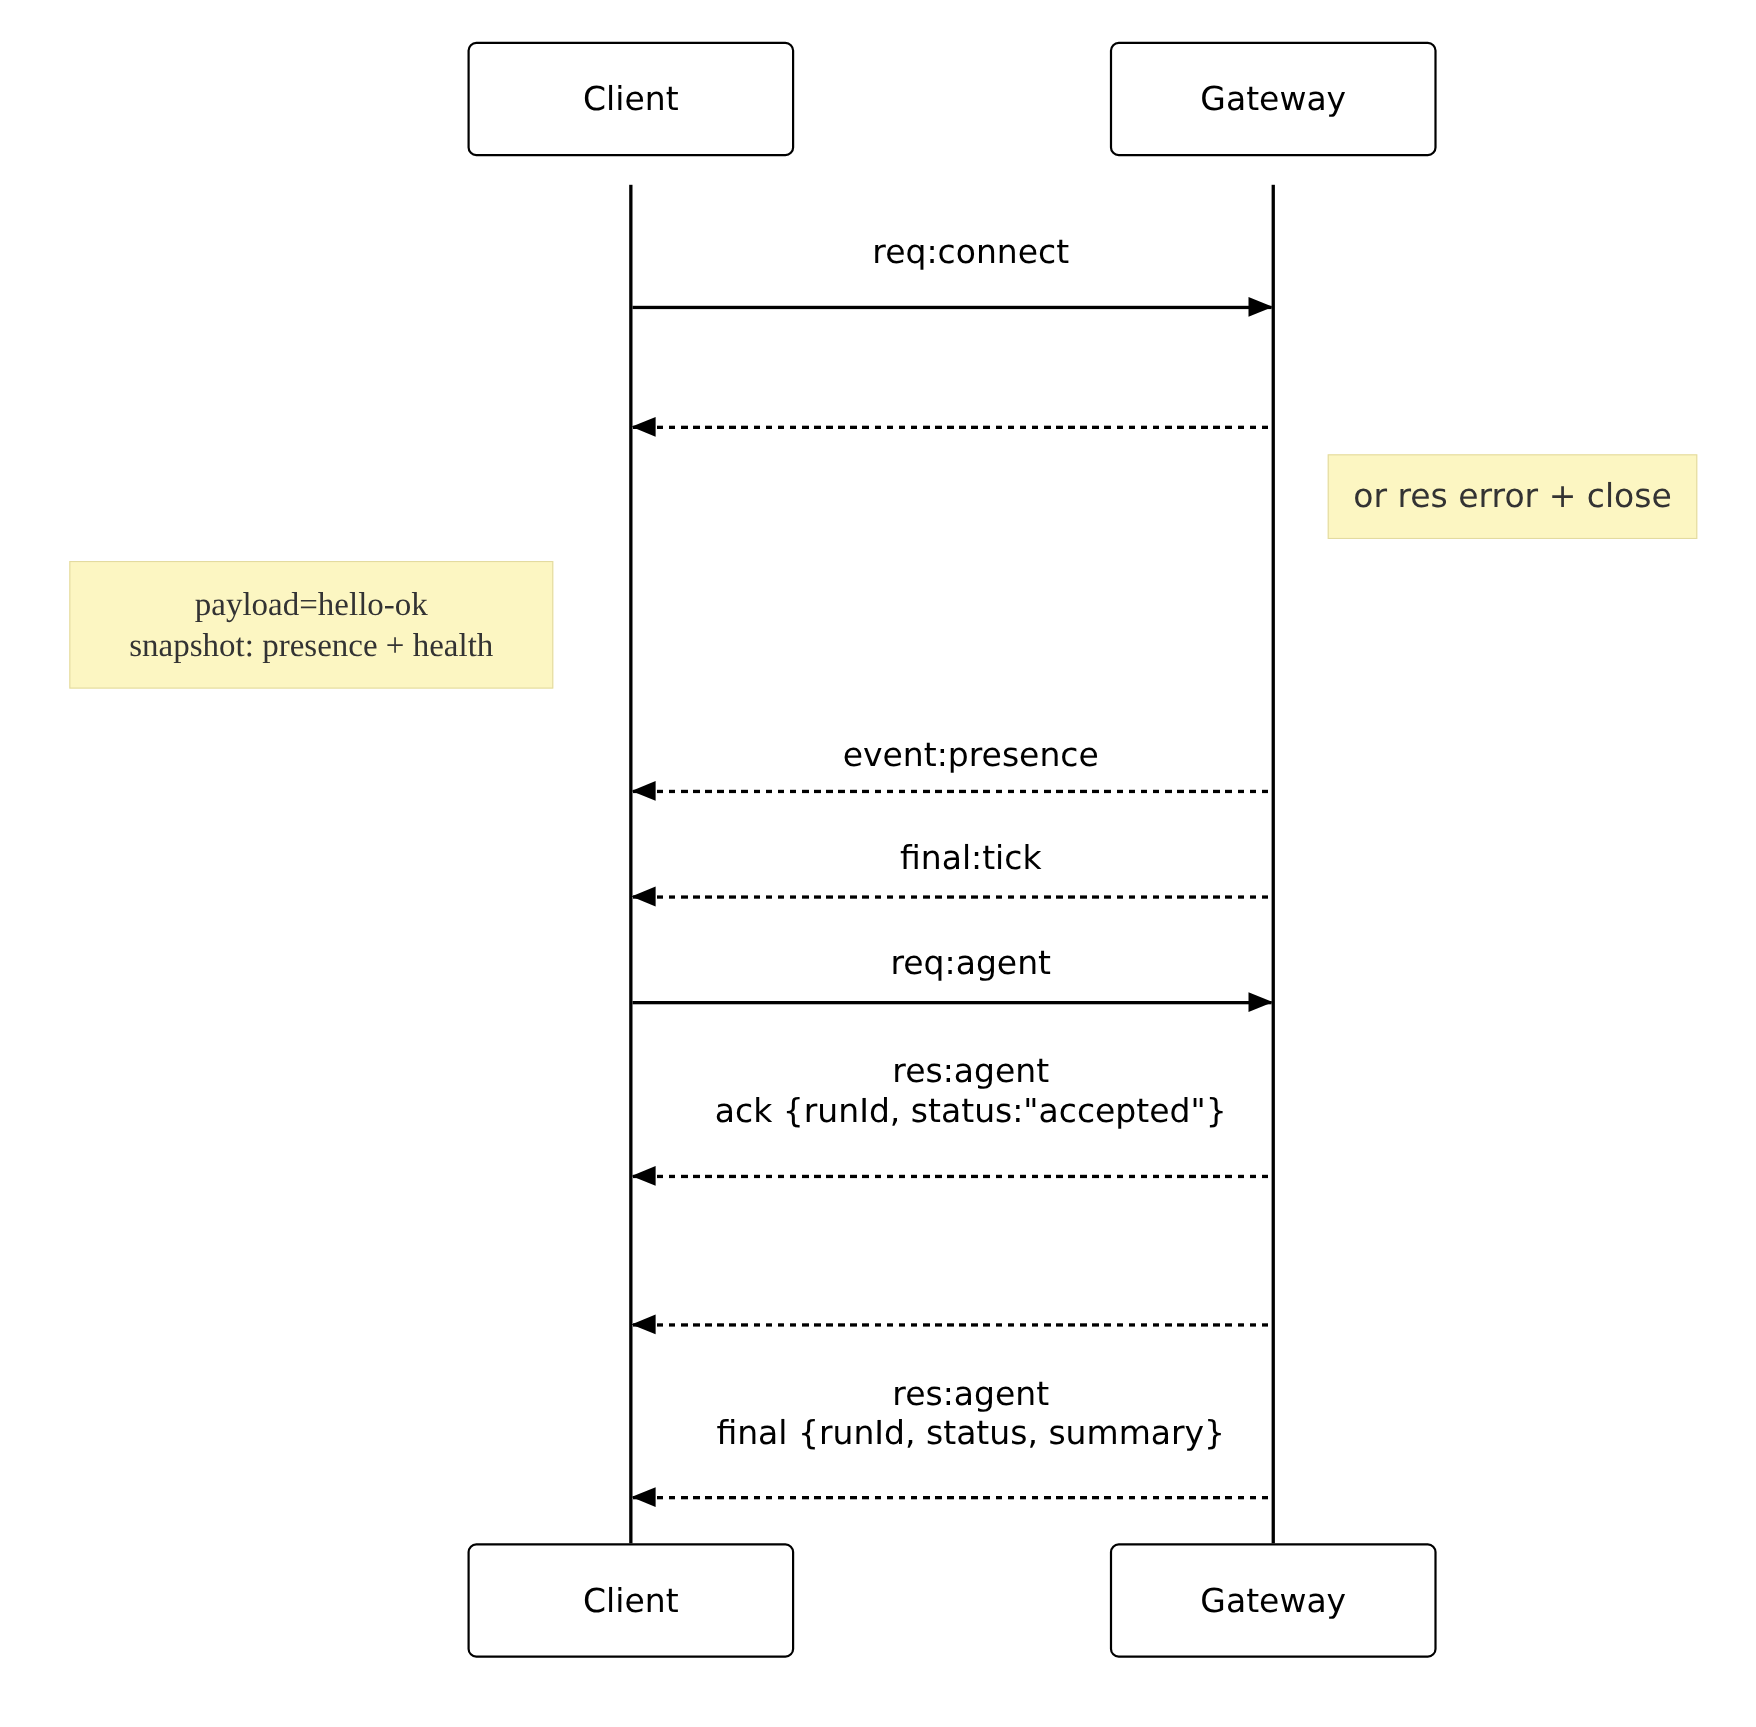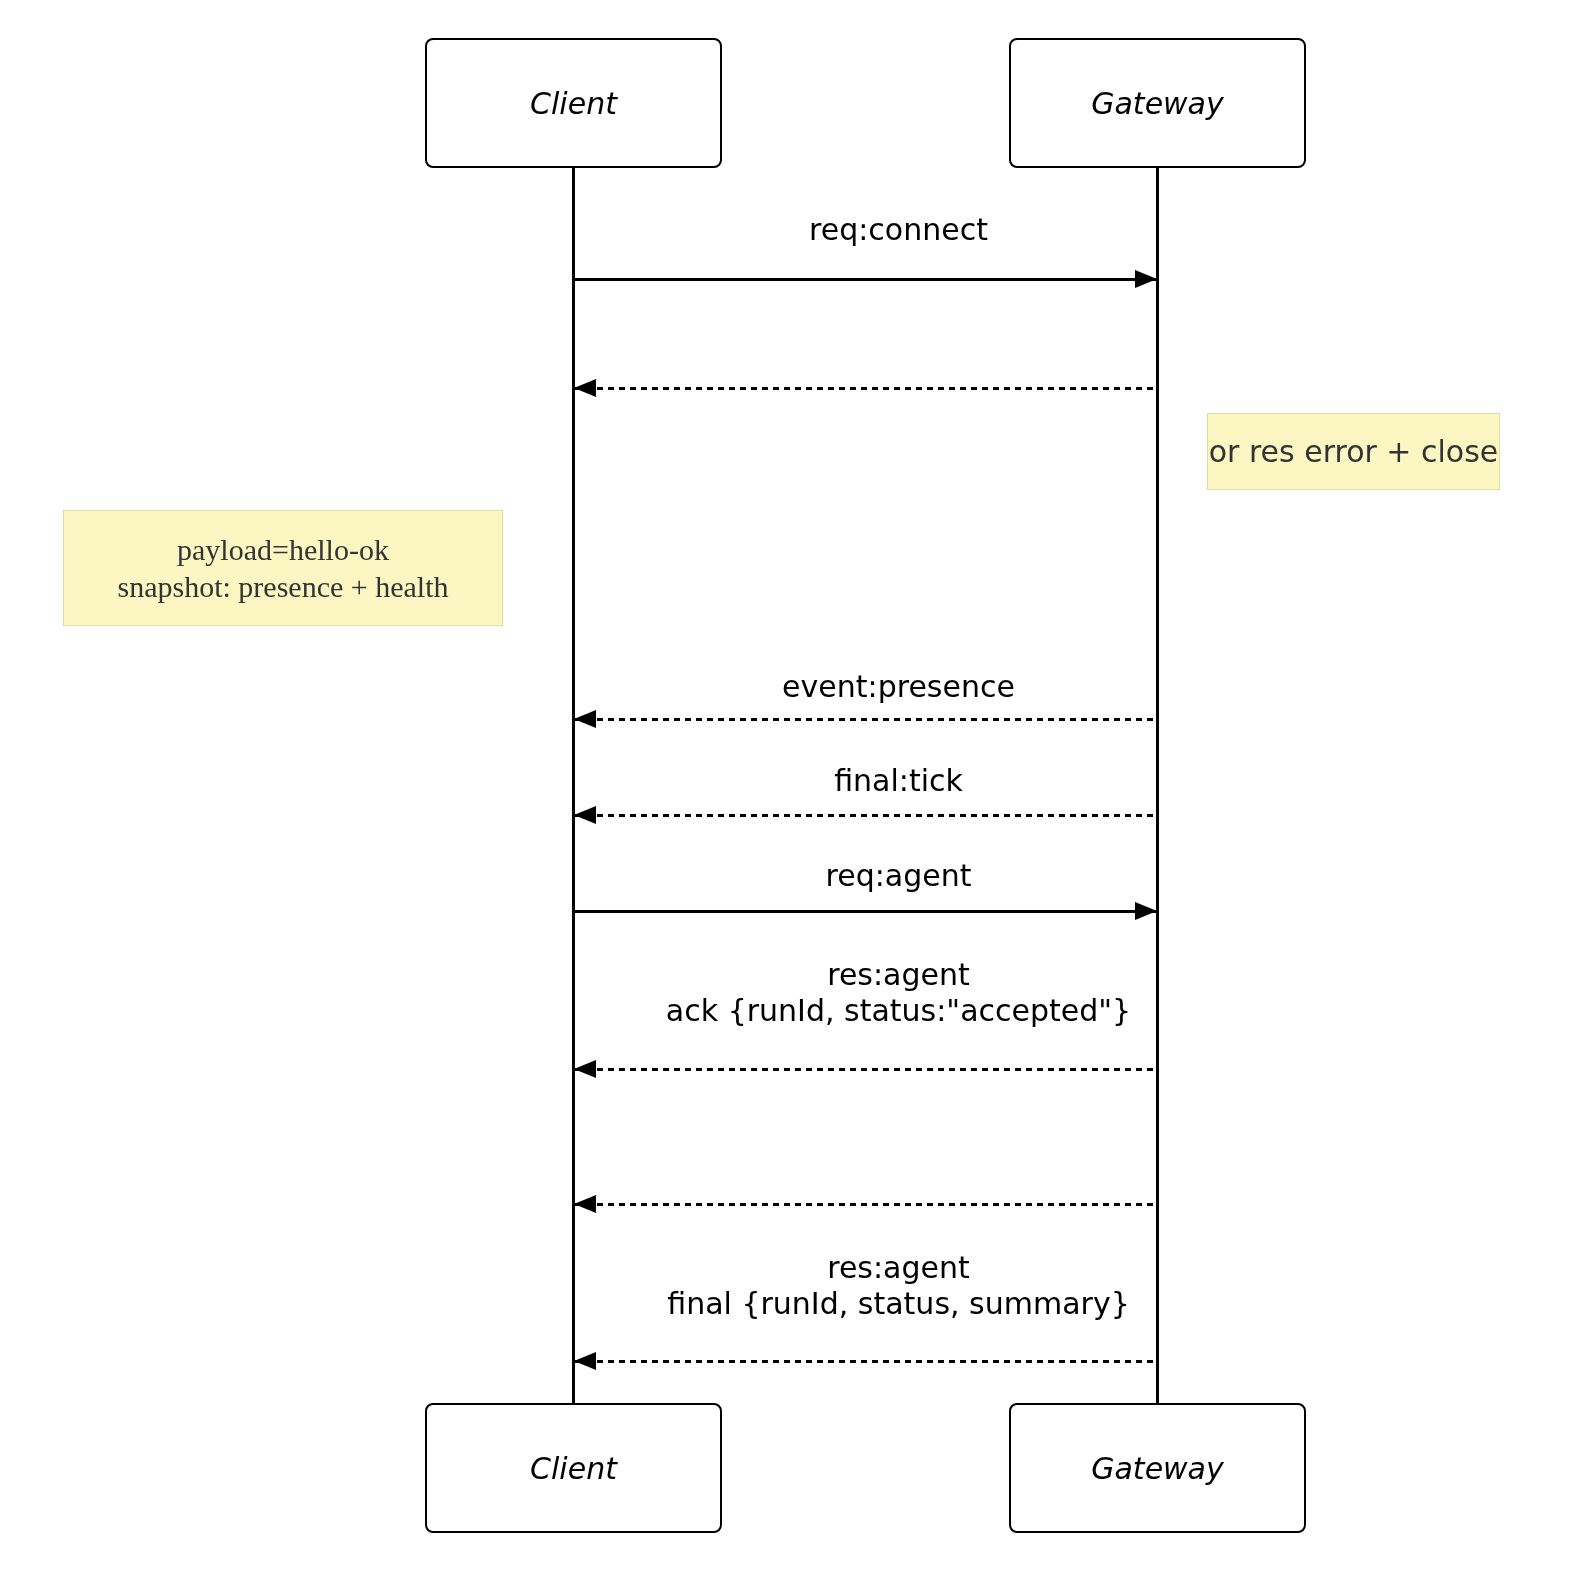--- a/index.html
+++ b/index.html
@@ -7,42 +7,41 @@
     position:relative;
     width:1596px;height:1570px;
     background:#ffffff;
     font-family:"DejaVu Sans","Liberation Sans",sans-serif;
     color:#000;
     overflow:hidden;
   }
   
   .actor{
     position:absolute;
-    width:297px;height:130px;
+    width:297px;height:104px;
     background:#ffffff;
     border:2px solid #000;
     border-radius:8px;
     display:flex;align-items:center;justify-content:center;
     font-size:30px;
     box-sizing:border-box;
     z-index:3;
-    font-style:italic;
   }
   
   .lifeline{
     position:absolute;
     width:3px;
     top:168px;height:1235px;
     background:#000;
     z-index:1;
   }
   
   .msg-label{
     position:absolute;
-    left:608px;width:581px;
+    left:592px;width:581px;
     text-align:center;
     font-size:30px;
     line-height:36px;
     white-space:pre-line;
     z-index:2;
   }
   
   .msg-line{
     position:absolute;
     left:575px;width:581px;height:3px;
@@ -93,21 +92,21 @@
 
   <div class="msg-label" style="top:212px;">req:connect</div>
   <div class="msg-line" style="top:278px;">
     <div class="arrowhead right"></div>
   </div>
 
   <div class="msg-line dashed" style="top:387px;">
     <div class="arrowhead left"></div>
   </div>
 
-  <div class="note" style="left:1207px;top:413px;width:293px;height:77px;">
+  <div class="note" style="left:1207px;top:413px;width:336px;height:77px;">
     <span>or res error + close</span>
   </div>
 
   <div class="note" style="left:63px;top:510px;width:440px;height:116px;font-family:Liberation Serif, serif;">
     <span>payload=hello-ok
 snapshot: presence + health</span>
   </div>
 
   <div class="msg-label" style="top:669px;">event:presence</div>
   <div class="msg-line dashed" style="top:718px;">

